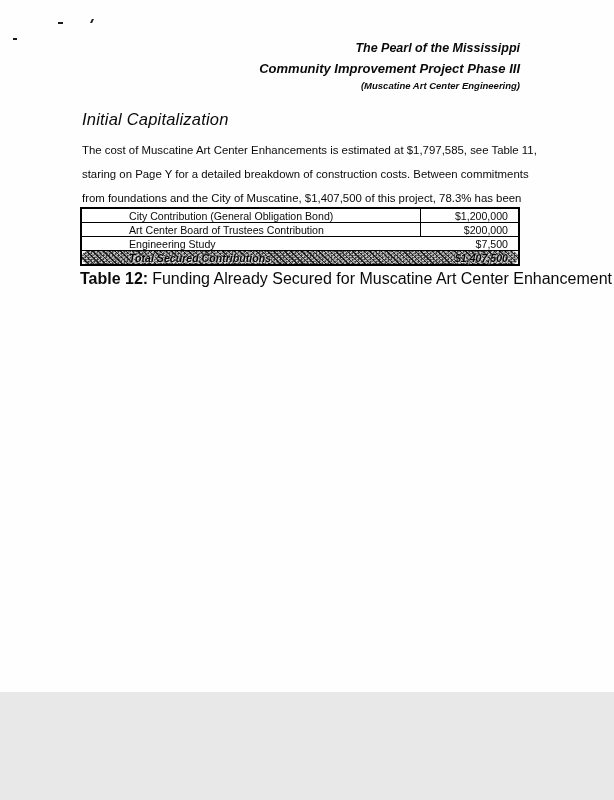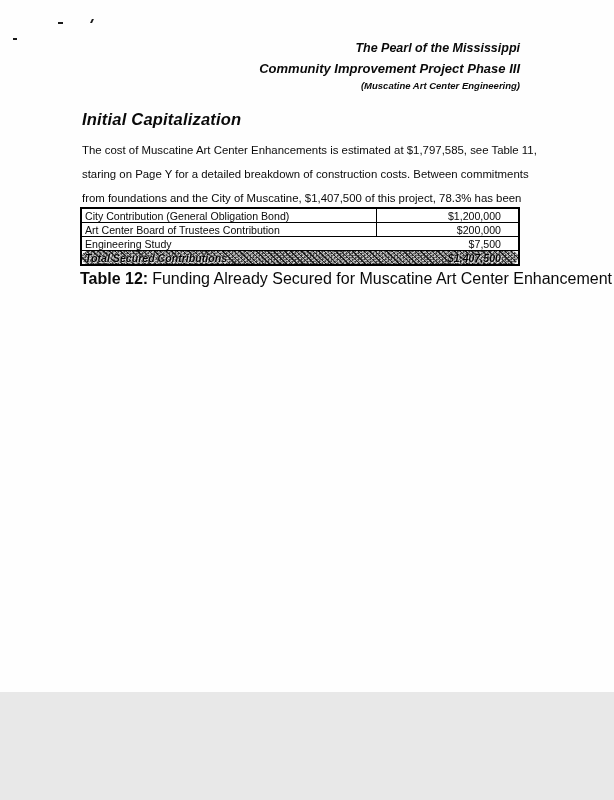--- a/index.html
+++ b/index.html
@@ -34,21 +34,21 @@
   }
   .doc-header .line1 { font-size: 12.5px; margin-bottom: 6px; }
   .doc-header .line2 { font-size: 13px;   margin-bottom: 5px; }
   .doc-header .line3 { font-size: 9.5px; }
 
   .section-title {
     position: absolute;
     left: 82px;
     top: 110px;
     font-size: 16.5px;
-    font-weight: bold;
+    font-weight: normal;
     font-style: italic;
     letter-spacing: 0.2px;
   }
 
   .body-paragraph {
     position: absolute;
     left: 82px;
     top: 138px;
     width: 458px;
     font-size: 11.4px;
@@ -70,25 +70,26 @@
     font-size: 10.6px;
     border-bottom: 1.5px solid #000;
     background: #fff;
   }
   .t-row:last-child { border-bottom: none; border-radius: 6px; }
   .t-label {
     flex: 0 0 291px;
     padding-left: 3px;
     white-space: nowrap;
     overflow: hidden;
+    margin-left: 44px;
   }
   .t-value {
     flex: 1;
     text-align: right;
-    padding-right: 17px;
+    padding-right: 10px;
     white-space: nowrap;
   }
   .t-row.has-divider .t-value { border-left: 1.5px solid #000; height: 100%; display: flex; align-items: center; justify-content: flex-end; }
   .t-row.total-row {
     background-color: #9b9b9b;
     background-image:
       repeating-linear-gradient(45deg,  rgba(0,0,0,0.75) 0 1px, transparent 1px 4px),
       repeating-linear-gradient(-35deg, rgba(255,255,255,0.55) 0 1px, transparent 1px 3px),
       repeating-linear-gradient(90deg,  rgba(0,0,0,0.45) 0 1px, transparent 1px 3px),
       repeating-linear-gradient(0deg,   rgba(0,0,0,0.35) 0 1px, transparent 1px 2px);

